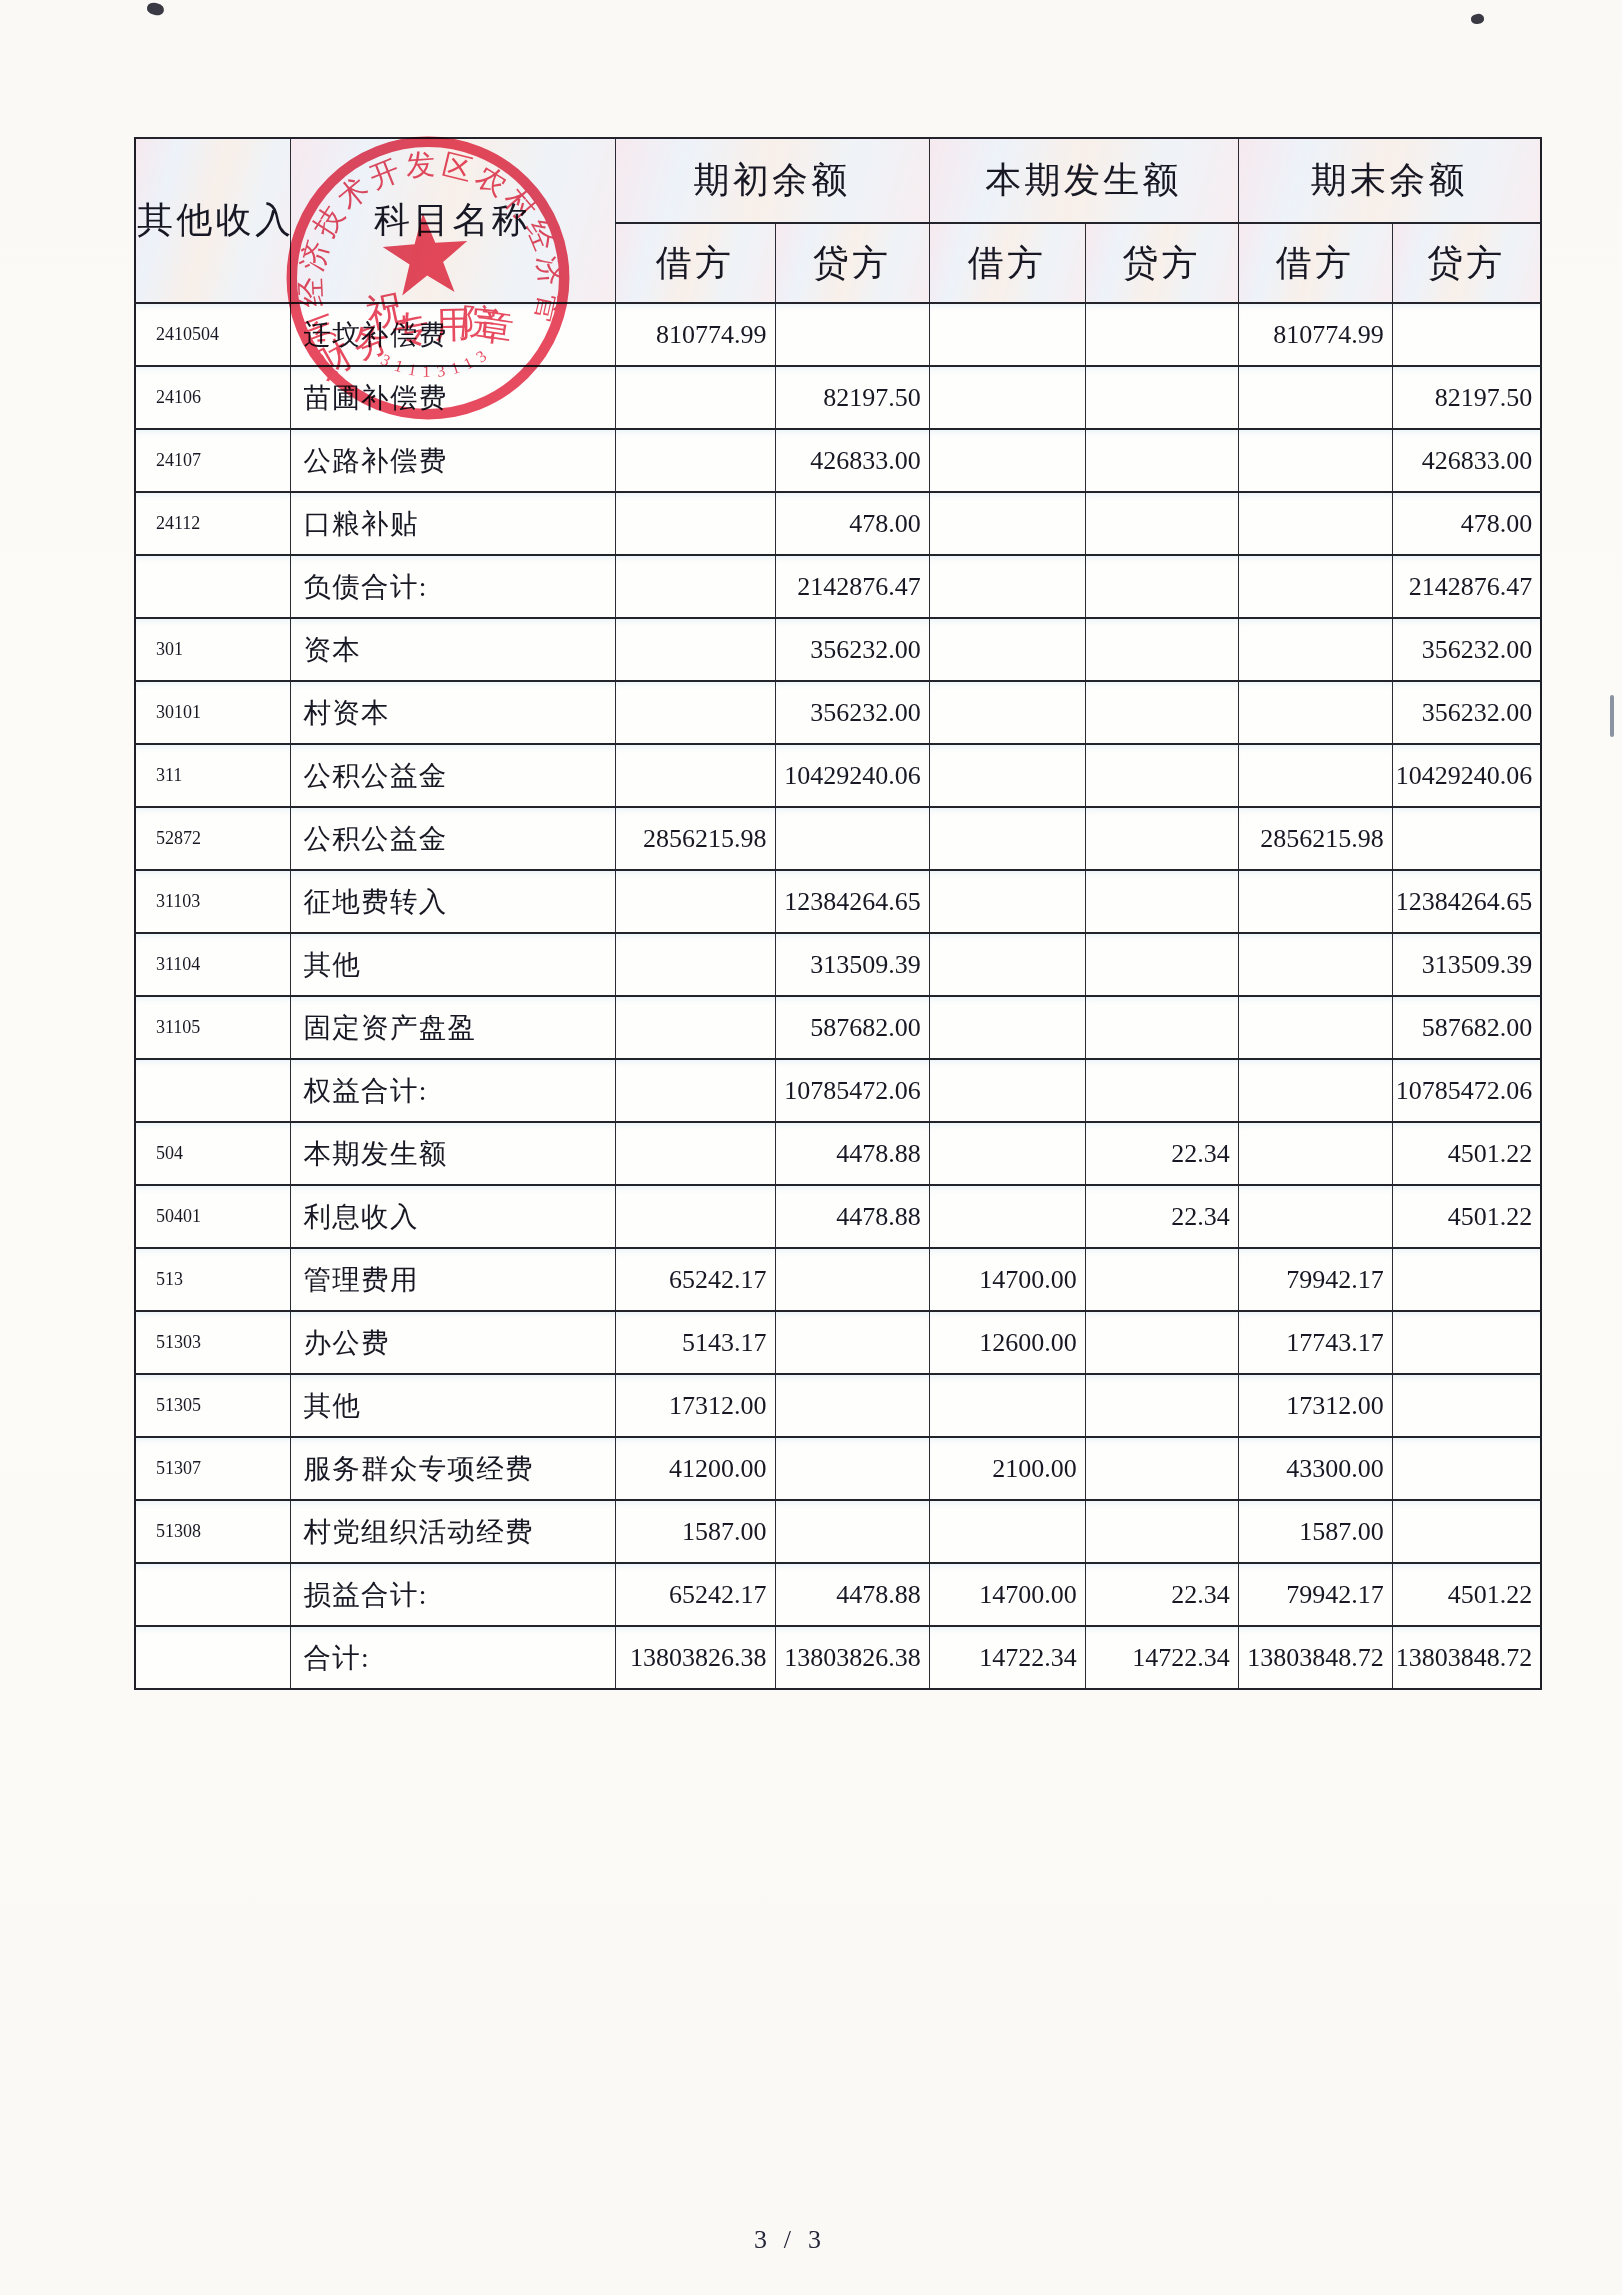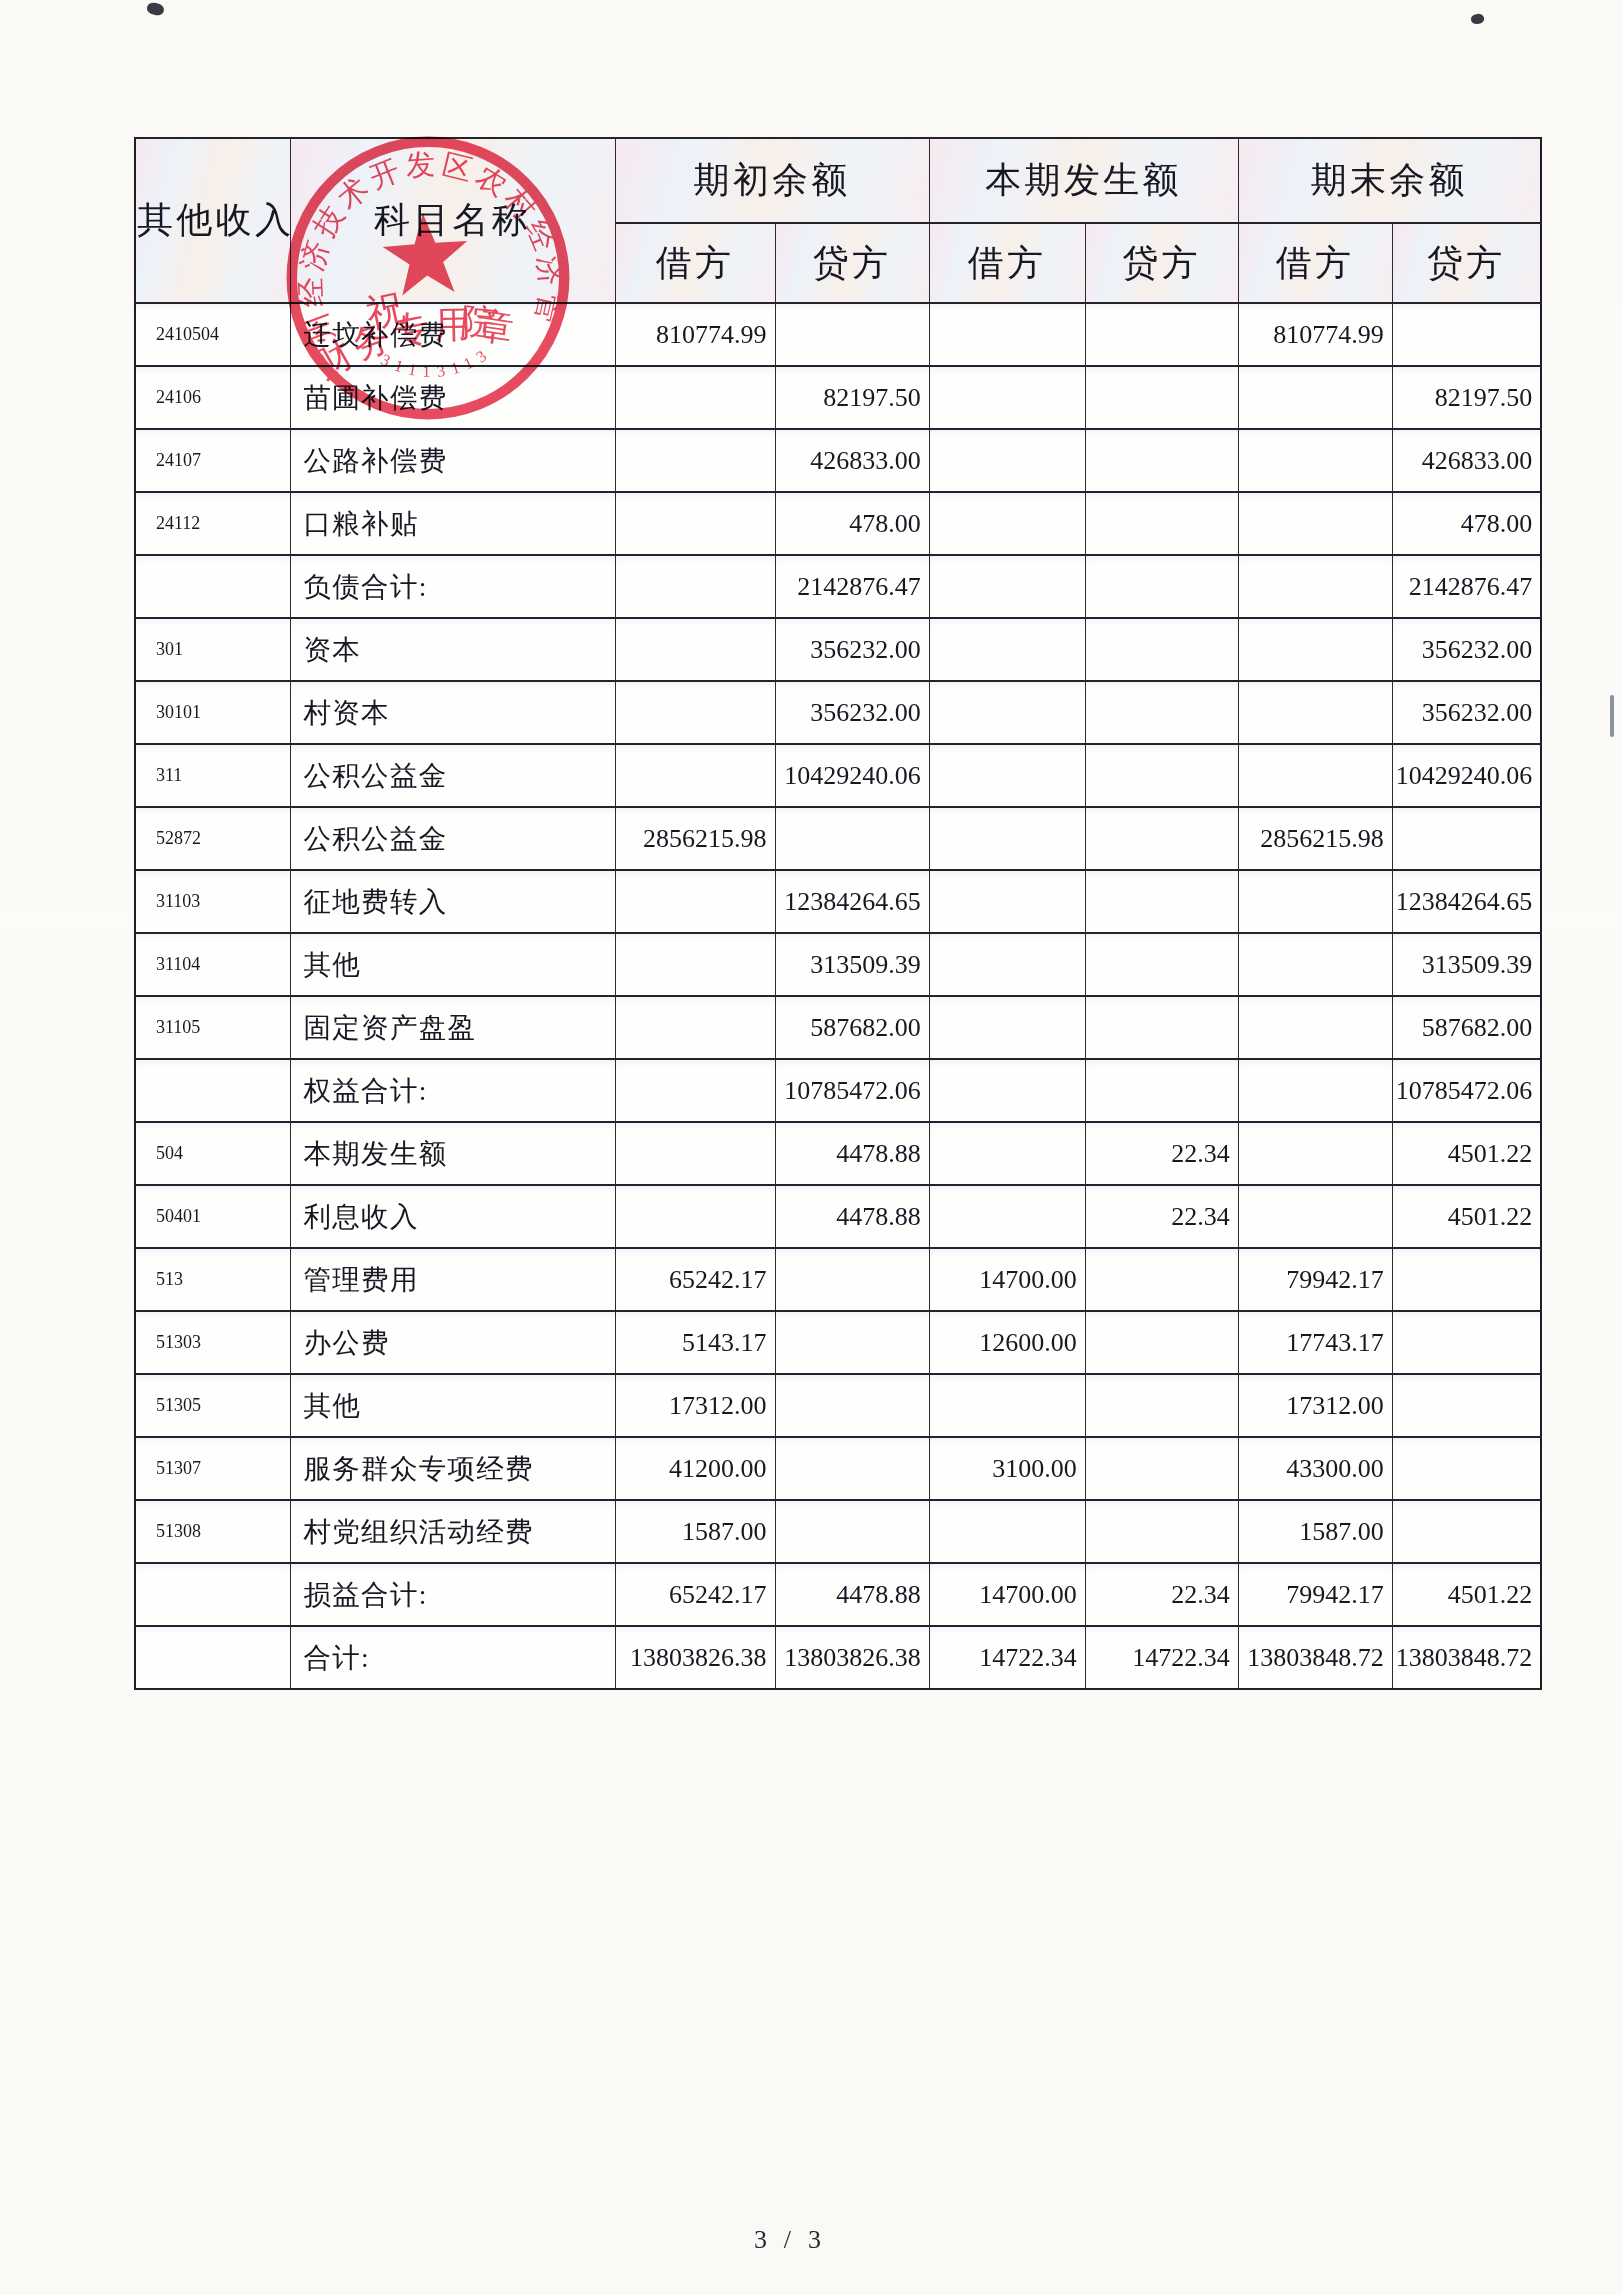--- a/index.html
+++ b/index.html
@@ -280,21 +280,21 @@
       <td class="c-num"></td>
       <td class="c-num">17312.00</td>
       <td class="c-num"></td>
     </tr>
 
     <tr>
       <td class="c-code">51307</td>
       <td class="c-name">服务群众专项经费</td>
       <td class="c-num">41200.00</td>
       <td class="c-num"></td>
-      <td class="c-num">3100.00</td>
+      <td class="c-num">2100.00</td>
       <td class="c-num"></td>
       <td class="c-num">43300.00</td>
       <td class="c-num"></td>
     </tr>
 
     <tr>
       <td class="c-code">51308</td>
       <td class="c-name">村党组织活动经费</td>
       <td class="c-num">1587.00</td>
       <td class="c-num"></td>

